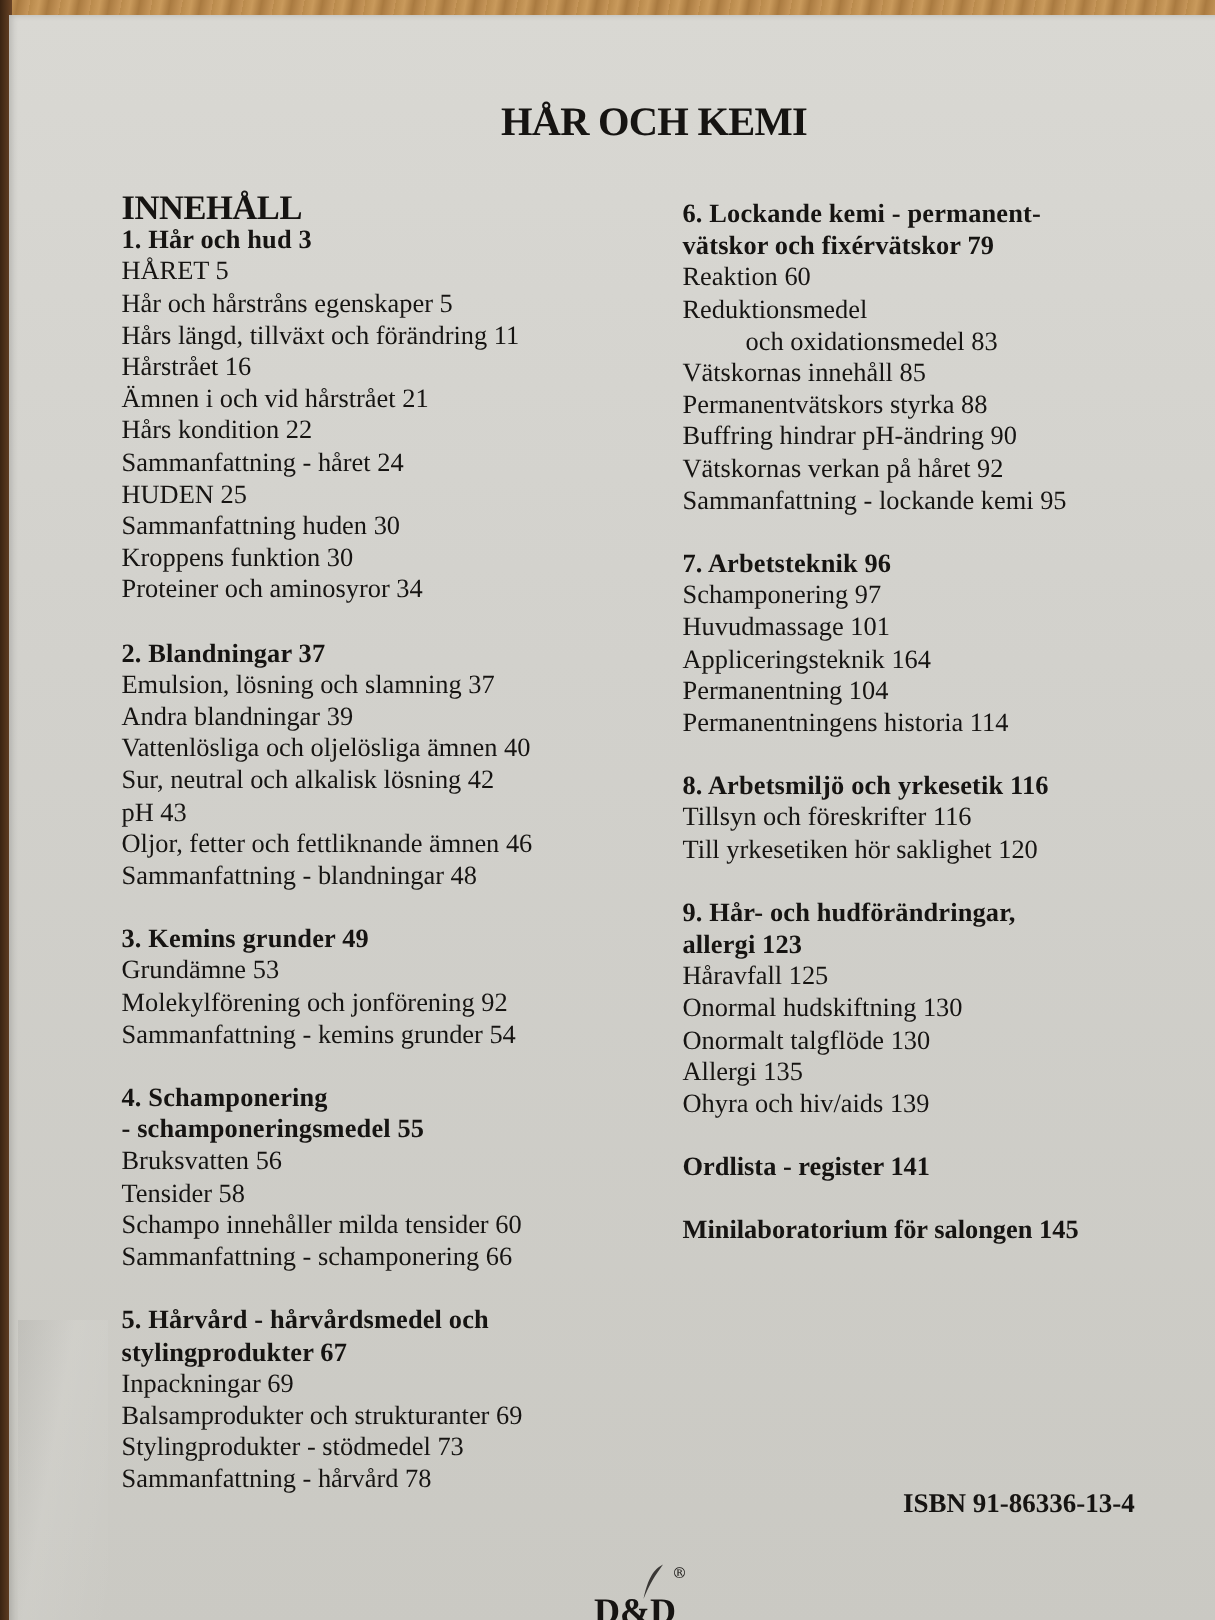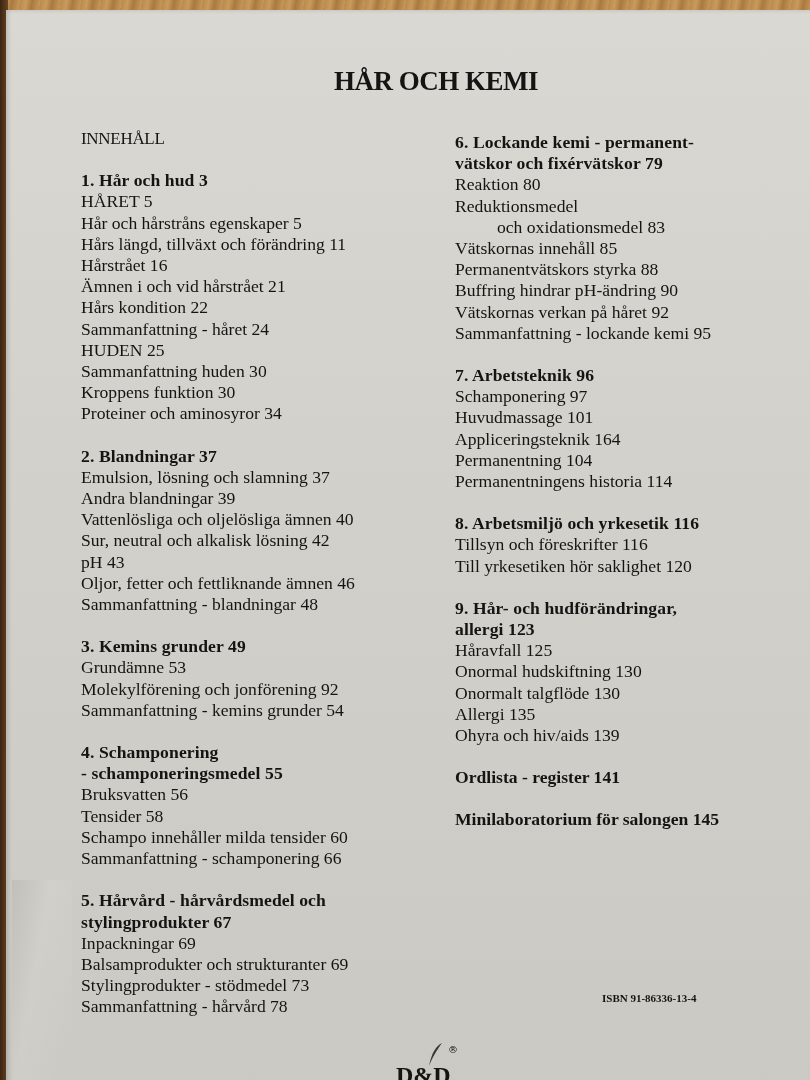--- a/index.html
+++ b/index.html
@@ -57,43 +57,42 @@
     .col {
       position: absolute;
       top: 128px;
       font-family: "Liberation Serif", "DejaVu Serif", serif;
       font-size: 17.6px;
       line-height: 21.2px;
     }
     .col-left { left: 81px; width: 350px; }
     .col-right { left: 455px; width: 345px; top: 132px; }
     .contents-heading {
-      font-weight: normal;
-      font-size: 17px;
-      margin-bottom: 21px;
+      font-weight: bold;
+      font-size: 23px;
       letter-spacing: -0.3px;
     }
     .section { margin-bottom: 21px; }
     .chapter-title {
       font-weight: bold;
       letter-spacing: 0.1px;
     }
     .entry { white-space: nowrap; }
     .entry.indent { padding-left: 42px; }
     .bold-entry {
       font-weight: bold;
       margin-bottom: 21px;
     }
     .isbn {
       position: absolute;
       left: 602px;
       top: 992px;
       font-family: "Liberation Serif", "DejaVu Serif", serif;
       font-weight: bold;
-      font-size: 11px;
+      font-size: 18px;
     }
     .logo {
       position: absolute;
       left: 396px;
       top: 1042px;
       width: 80px;
       height: 40px;
     }
     .logo-text {
       position: absolute;
@@ -176,21 +175,21 @@
     <div class="entry">Balsamprodukter och strukturanter 69</div>
     <div class="entry">Stylingprodukter - stödmedel 73</div>
     <div class="entry">Sammanfattning - hårvård 78</div>
   </div>
 </div>
 
 <div class="col col-right">
   <div class="section">
     <div class="chapter-title">6. Lockande kemi - permanent-</div>
     <div class="chapter-title">vätskor och fixérvätskor 79</div>
-    <div class="entry">Reaktion 80</div>
+    <div class="entry">Reaktion 60</div>
     <div class="entry">Reduktionsmedel</div>
     <div class="entry indent">och oxidationsmedel 83</div>
     <div class="entry">Vätskornas innehåll 85</div>
     <div class="entry">Permanentvätskors styrka 88</div>
     <div class="entry">Buffring hindrar pH-ändring 90</div>
     <div class="entry">Vätskornas verkan på håret 92</div>
     <div class="entry">Sammanfattning - lockande kemi 95</div>
   </div>
 
   <div class="section">

